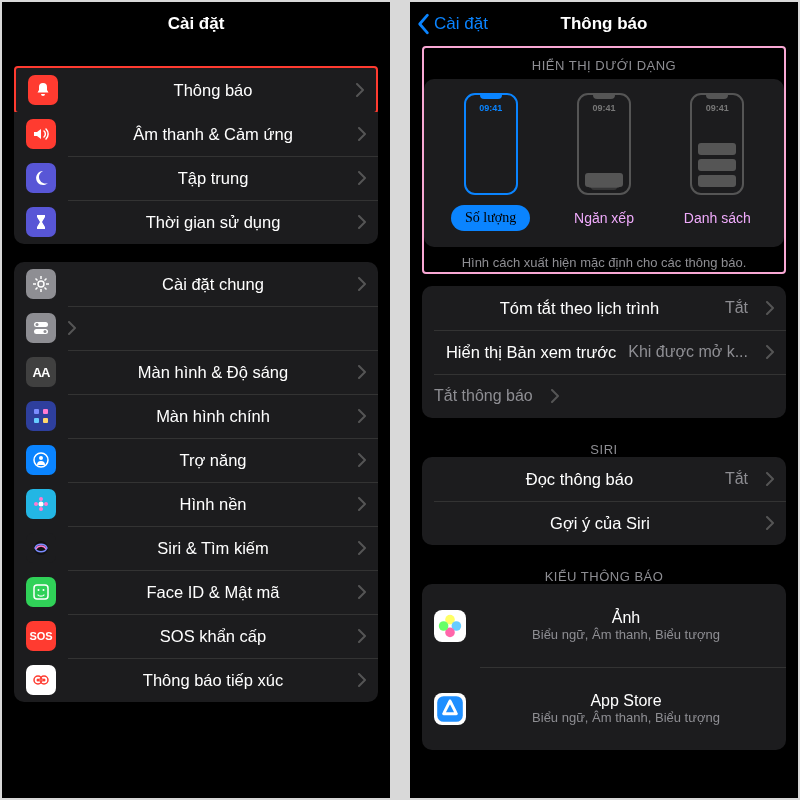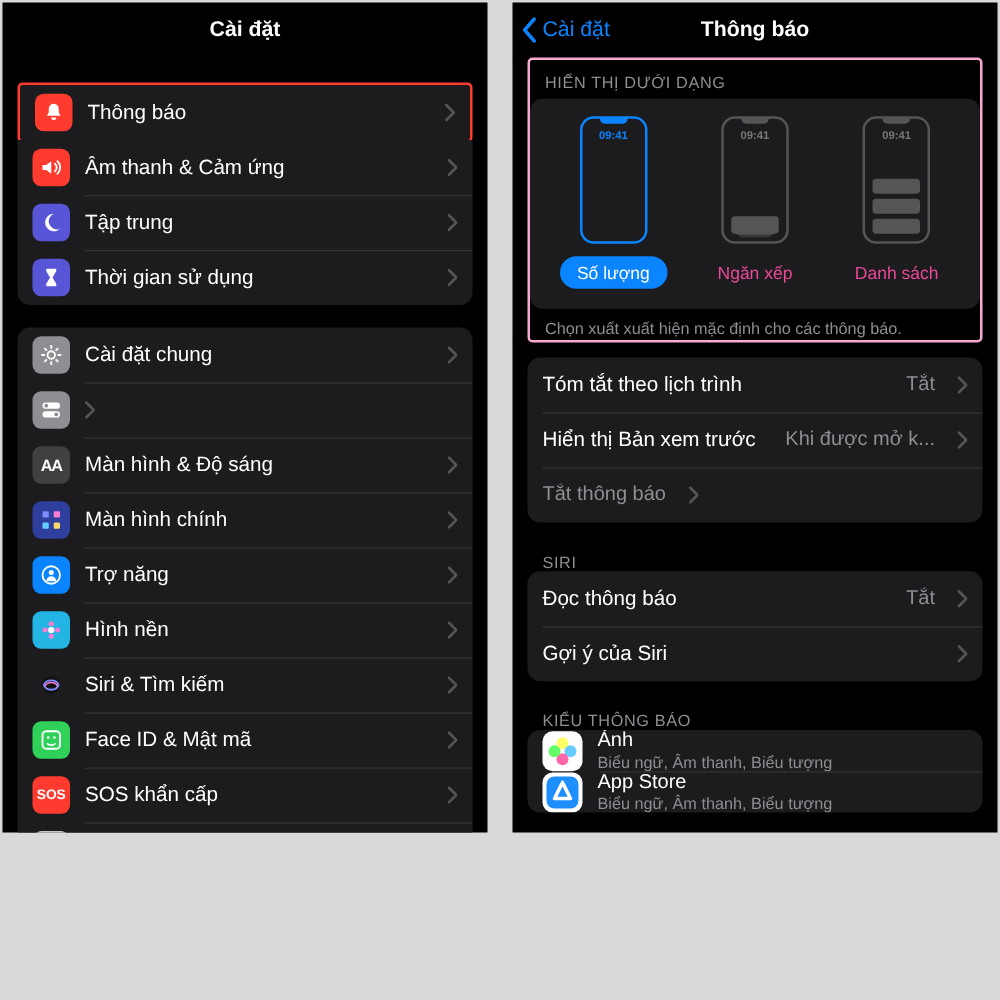--- a/index.html
+++ b/index.html
@@ -3,26 +3,27 @@
 <meta charset="utf-8">
 <style>
   * { box-sizing: border-box; margin: 0; padding: 0; }
   body {
     background: #d9d9d9;
     font-family: -apple-system, "SF Pro Text", "Helvetica Neue", Arial, sans-serif;
     width: 800px; height: 800px;
     display: flex; gap: 20px; padding: 2px;
   }
   .phone {
-    width: 388px; height: 664px;
+    width: 388px; height: 796px;
     background: #000;
     color: #fff;
     overflow: hidden;
     position: relative;
     font-size: 16px;
+    text-align: center;
   }
   .nav {
     height: 44px;
     display: flex; align-items: center; justify-content: center;
     position: relative;
     font-size: 17px; font-weight: 600;
   }
   .nav .back {
     position: absolute; left: 6px; top: 0; height: 44px;
     display: flex; align-items: center; color: #0a84ff;
@@ -109,26 +110,26 @@
   .mini-phone.active .time { color: #0a84ff; }
   .mini-phone .stack-box {
     position: absolute; bottom: 6px; left: 6px; right: 6px;
     height: 14px; background: #555; border-radius: 3px;
   }
   .mini-phone .stack-box.s2 { bottom: 5px; left: 9px; right: 9px; height: 11px; opacity: .7; }
   .mini-phone .stack-box.s3 { bottom: 3px; left: 12px; right: 12px; height: 9px; opacity: .45; }
   .mini-phone .list-box { position: absolute; left: 6px; right: 6px; height: 12px; background: #555; border-radius: 3px; }
   .mini-phone .lb1 { bottom: 38px; } .mini-phone .lb2 { bottom: 22px; } .mini-phone .lb3 { bottom: 6px; }
   .opt-label {
-    font-size: 14px; color: #ec4899;
+    font-size: 14px; color: #f0abfc;
     padding: 5px 14px; border-radius: 14px;
   }
-  .opt-label.active { background: #0a84ff; color: #ffffff; }
+  .opt-label.active { background: #0a84ff; color: #000000; font-family: Liberation Serif, serif; }
   .app-row {
-    display: flex; align-items: center; padding: 0 12px;
+    display: flex; align-items: center; padding: 25px 12px;
     position: relative; cursor: pointer;
   }
   .app-row + .app-row::before {
     content:""; position:absolute; top:0; left:58px; right:0; height:1px; background:#333;
   }
   .app-row .app-icon {
     width: 32px; height: 32px; border-radius: 8px; margin-right: 12px;
     display:flex; align-items:center; justify-content:center; flex-shrink:0;
   }
   .app-row .app-text { flex:1; display:flex; flex-direction:column; }
@@ -389,21 +390,21 @@
           <div class="mini-phone">
             <div class="notch"></div>
             <div class="time">09:41</div>
             <div class="list-box lb1"></div>
             <div class="list-box lb2"></div>
             <div class="list-box lb3"></div>
           </div>
           <div class="opt-label">Danh sách</div>
         </div>
       </div>
-    <div class="footer-label">Chọn xuất xuất hiện mặc định cho các thông báo.</div>
+    <div class="footer-label">Hình cách xuất hiện mặc định cho các thông báo.</div>
   </div>
 
   <div class="section-group" id="rg1">
       <div class="row no-icon">
         <div class="label">Tóm tắt theo lịch trình</div>
         <div class="value">Tắt</div>
         <span class="chev">
           <svg viewBox="0 0 8 14">
             <path d="M1 1 L7 7 L1 13" stroke="currentColor" stroke-width="2" fill="none" stroke-linecap="round" stroke-linejoin="round"></path>
           </svg>

